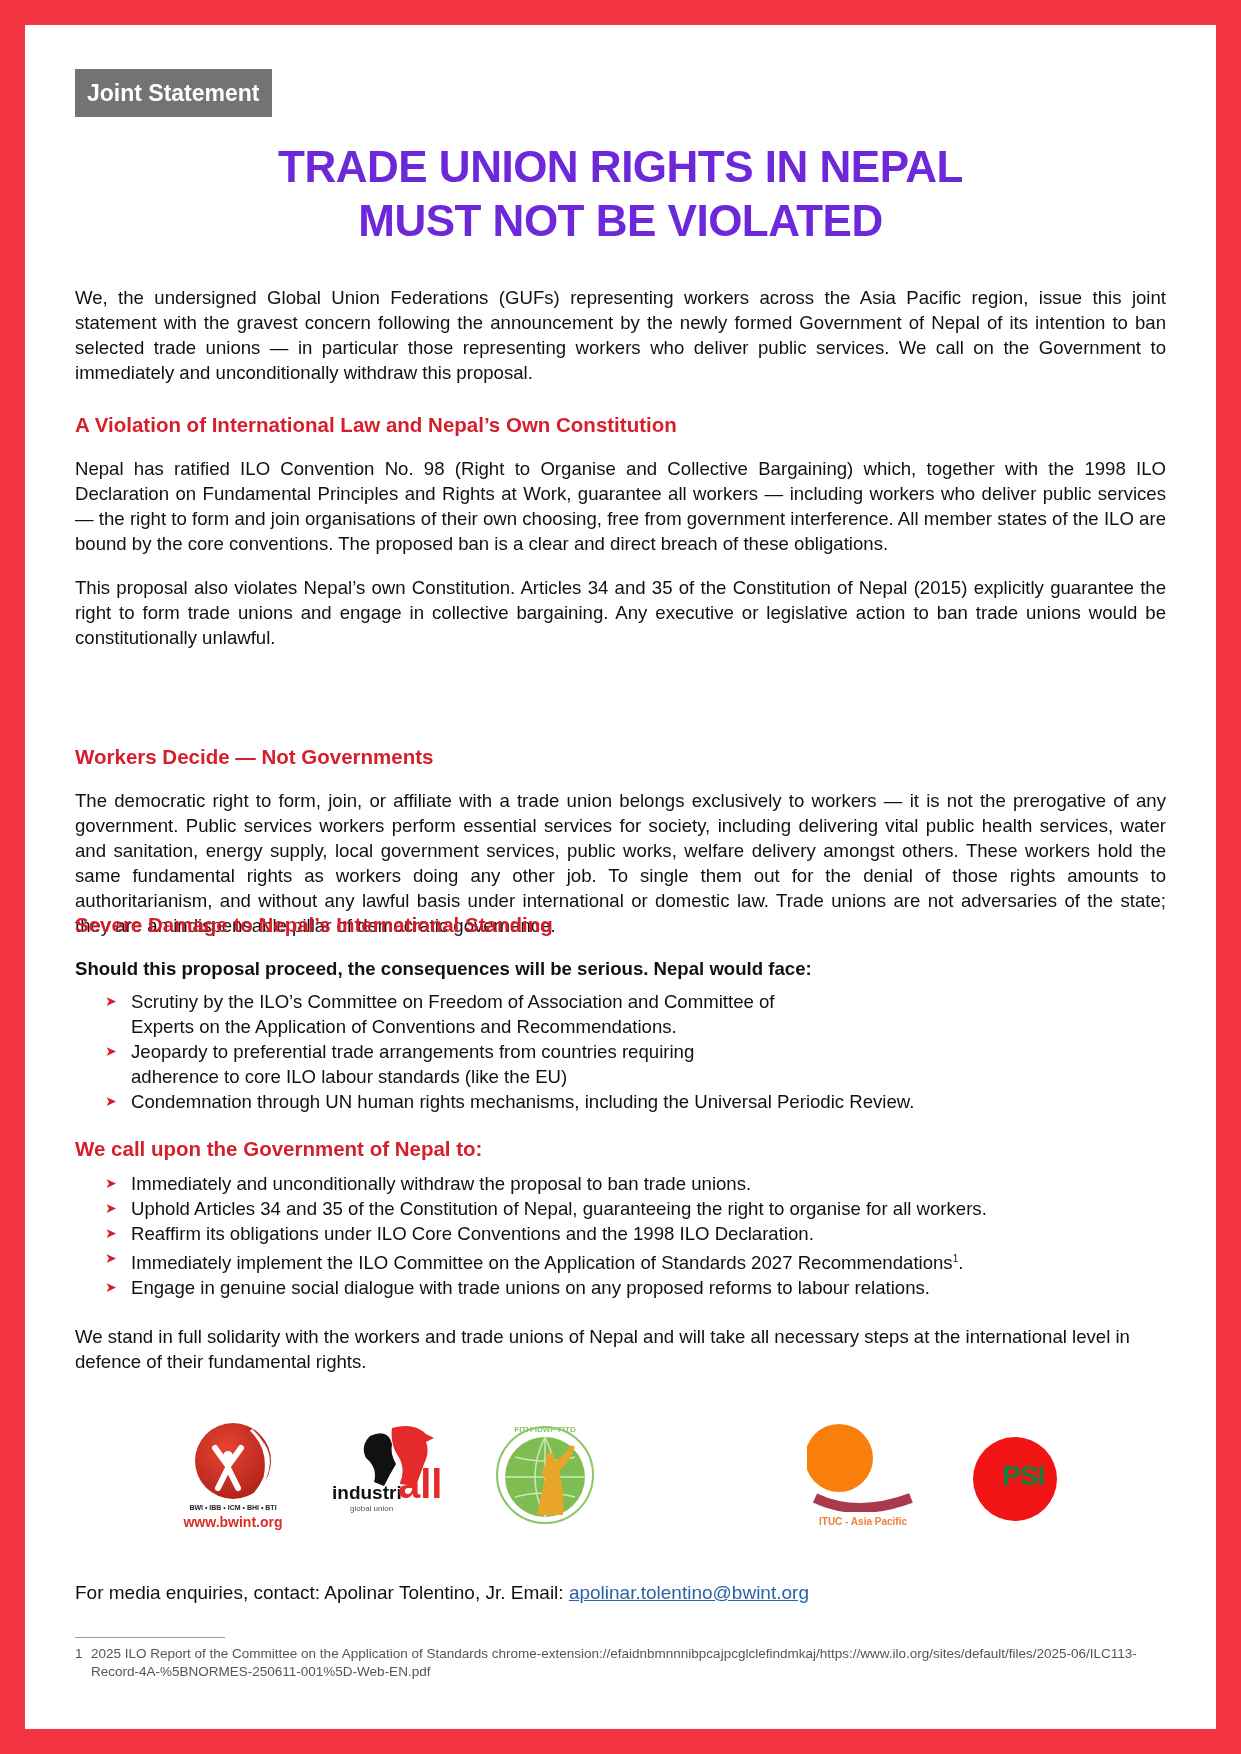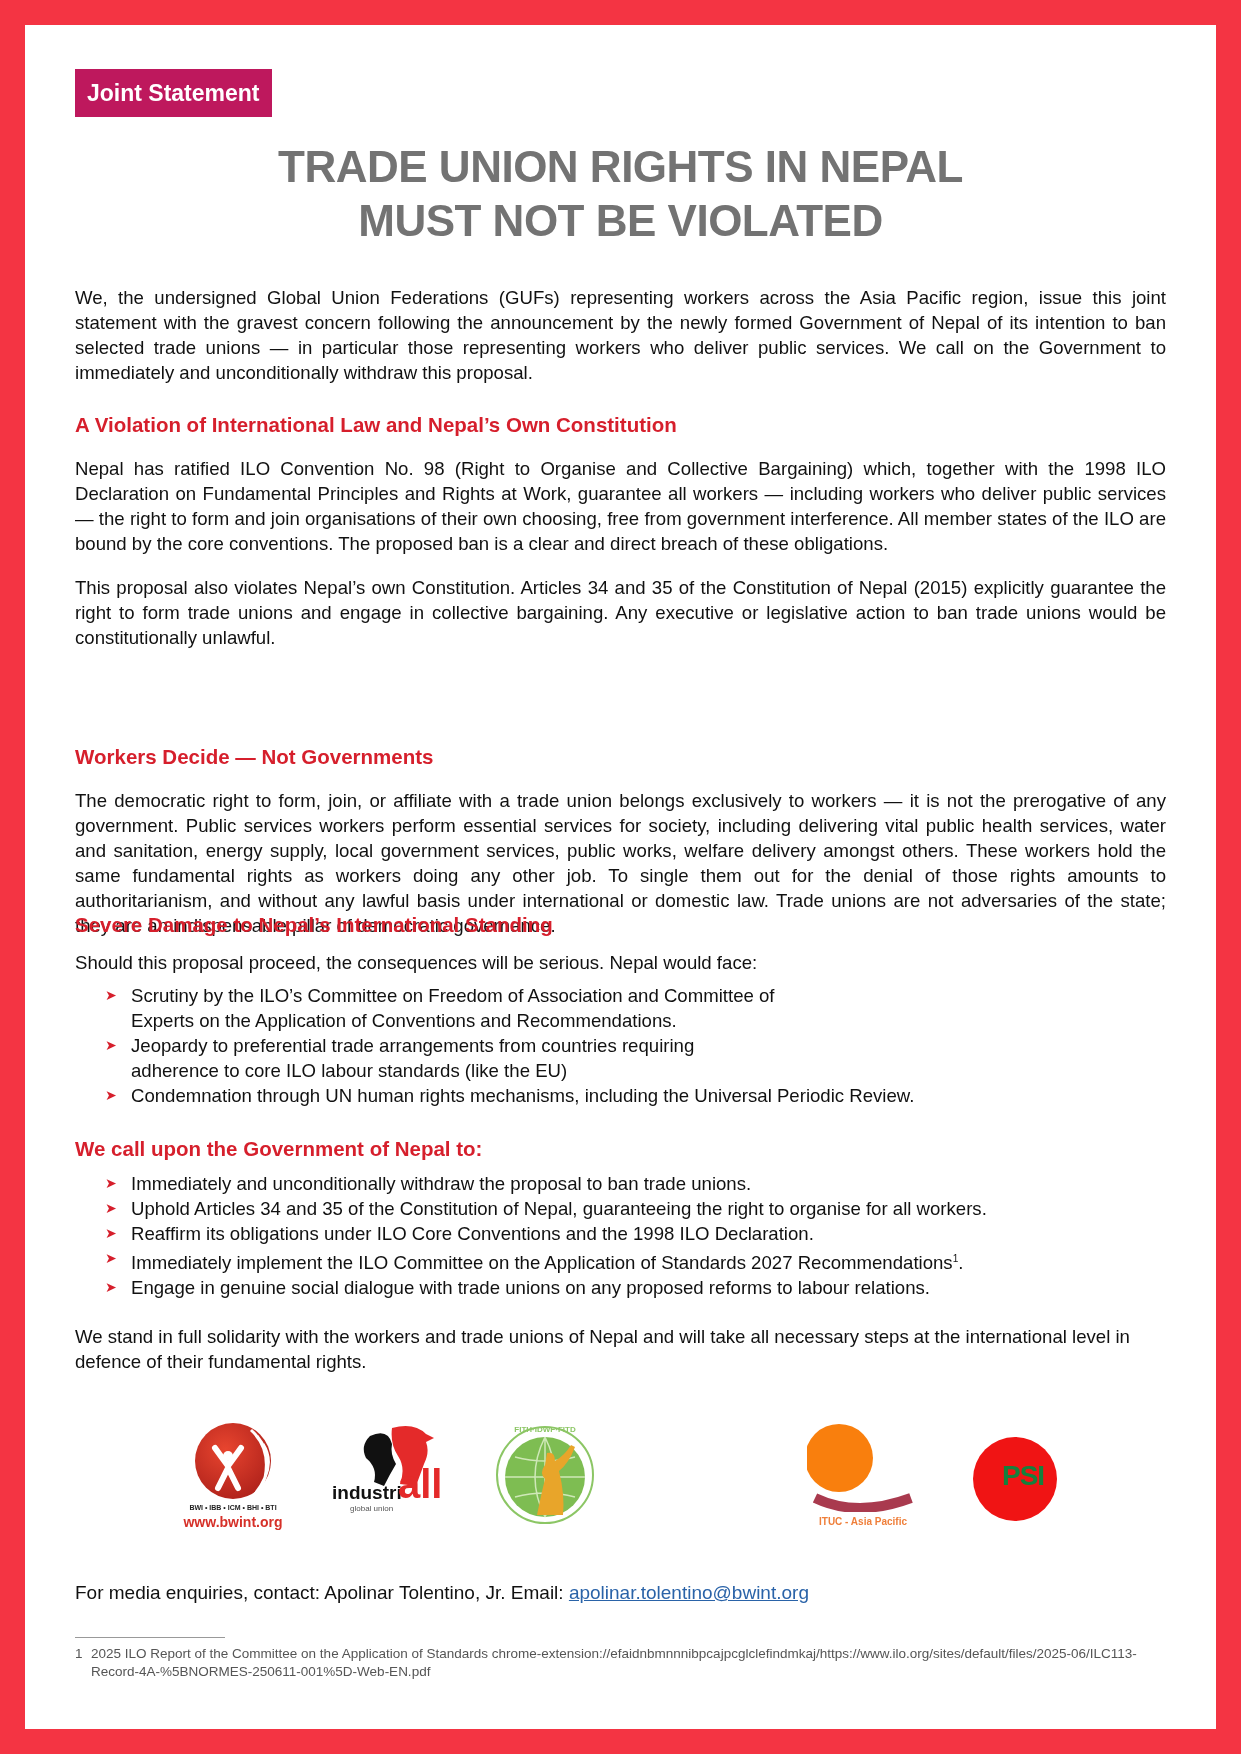--- a/index.html
+++ b/index.html
@@ -7,27 +7,27 @@
     width: 1241px; height: 1754px; background: #f43443;
     font-family: "Liberation Sans", sans-serif; color: #111;
     position: relative; overflow: hidden;
   }
   .page {
     position: absolute; left: 25px; top: 25px; width: 1191px; height: 1704px;
     background: #ffffff;
   }
   .tag {
     position: absolute; left: 50px; top: 44px; height: 48px; padding: 0 12px;
-    background: #be185d; color: #fff; font-weight: bold; font-size: 23px;
+    background: #737373; color: #fff; font-weight: bold; font-size: 23px;
     line-height: 48px;
   }
   .title {
     position: absolute; left: 0; top: 115px; width: 1191px; text-align: center;
     font-weight: bold; font-size: 44px; line-height: 54px; letter-spacing: -0.5px;
-    color: #737373;
+    color: #6d28d9;
   }
   .body-text { font-size: 18.6px; line-height: 25px; text-align: justify; margin: 0; }
   .h2 { color: #d61f2c; font-weight: bold; font-size: 20.5px; line-height: 25px; margin: 0; }
   .block { position: absolute; left: 50px; width: 1091px; }
   ul.arrows { list-style: none; margin: 0; padding: 0 0 0 56px; }
   ul.arrows li { position: relative; font-size: 18.6px; line-height: 25px; }
   ul.arrows li .bullet {
     position: absolute; left: -26px; top: 0; color: #d61f2c; font-size: 14px;
   }
   .logos { position: absolute; left: 0; top: 1365px; width: 1191px; height: 130px; }
@@ -64,21 +64,21 @@
     <p class="body-text" style="margin-top:19px;">This proposal also violates Nepal’s own Constitution. Articles 34 and 35 of the Constitution of Nepal (2015) explicitly guarantee the right to form trade unions and engage in collective bargaining. Any executive or legislative action to ban trade unions would be constitutionally unlawful.</p>
   </div>
 
   <div class="block" style="top:671px;margin-top:48px;">
     <h2 class="h2">Workers Decide — Not Governments</h2>
     <p class="body-text" style="margin-top:19px;">The democratic right to form, join, or affiliate with a trade union belongs exclusively to workers — it is not the prerogative of any government. Public services workers perform essential services for society, including delivering vital public health services, water and sanitation, energy supply, local government services, public works, welfare delivery amongst others. These workers hold the same fundamental rights as workers doing any other job. To single them out for the denial of those rights amounts to authoritarianism, and without any lawful basis under international or domestic law. Trade unions are not adversaries of the state; they are an indispensable pillar of democratic governance.</p>
   </div>
 
   <div class="block" style="top:887px;">
     <h2 class="h2">Severe Damage to Nepal’s International Standing</h2>
-    <p class="body-text" style="margin-top:13px;">Should this proposal proceed, the consequences will be serious. Nepal would face:</p>
+    <p class="body-text" style="margin-top:19px;font-weight:bold;">Should this proposal proceed, the consequences will be serious. Nepal would face:</p>
     <ul class="arrows" style="margin-top:8px;">
       <li>
         <span class="bullet">➤</span>
         <span>Scrutiny by the ILO’s Committee on Freedom of Association and Committee of</span><br>
         <span>Experts on the Application of Conventions and Recommendations.</span>
       </li>
       <li>
         <span class="bullet">➤</span>
         <span>Jeopardy to preferential trade arrangements from countries requiring</span><br>
         <span>adherence to core ILO labour standards (like the EU)</span>

